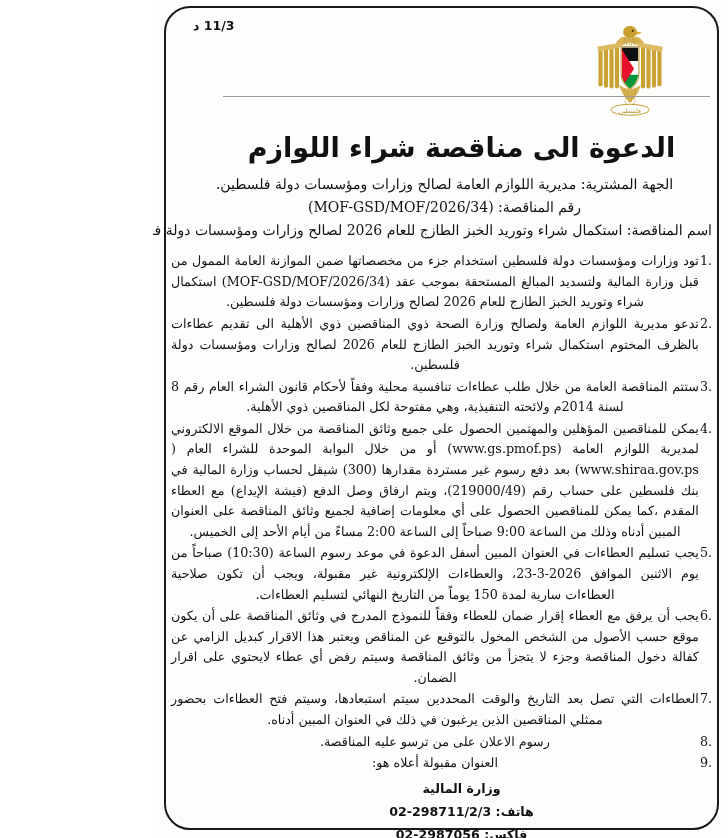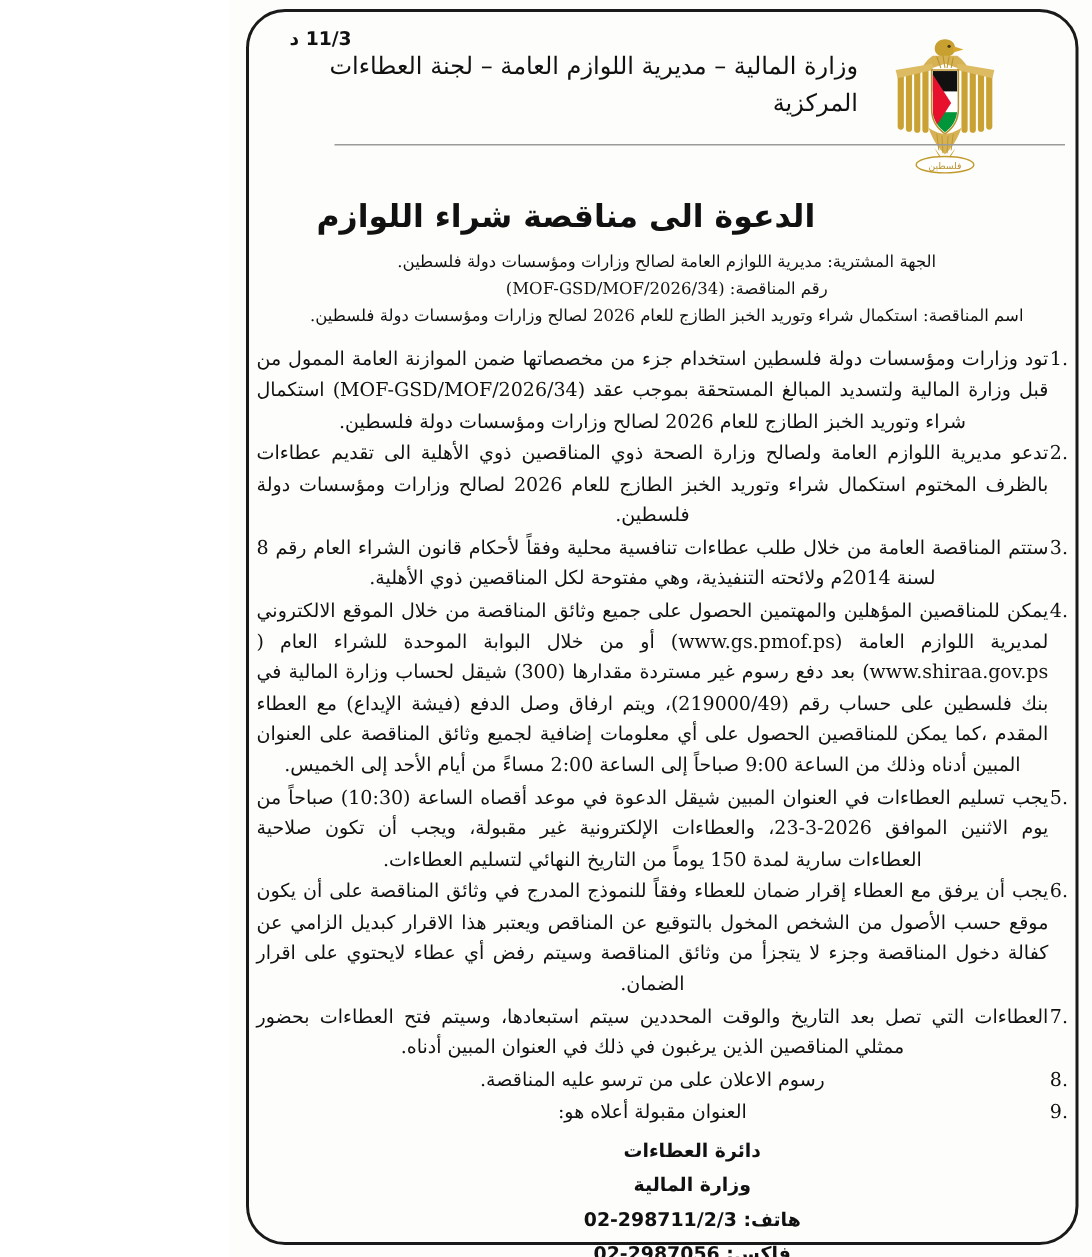--- a/index.html
+++ b/index.html
@@ -93,35 +93,35 @@
     position: absolute;
     left: 52px;
     right: 2px;
     top: 86px;
     height: 1px;
     background: #9a9a9a;
   }
 
   
   .doc-title {
-    text-align: left;
-    font-size: 21px;
+    text-align: center;
+    font-size: 27px;
     font-weight: 700;
     letter-spacing: -0.2px;
     margin-top: 14px;
     margin-bottom: 10px;
     direction: rtl;
     padding-left: 40px;
   }
 
   
   .intro {
     direction: rtl;
     text-align: center;
-    font-size: 11px;
+    font-size: 14px;
     line-height: 1.65;
     font-family: "DejaVu Serif", "Liberation Serif", serif;
     padding-left: 6px;
   }
   .intro div {
     white-space: nowrap;
   }
   .intro .ltr-token {
     direction: ltr;
     unicode-bidi: embed;
@@ -188,21 +188,20 @@
 
   <div class="sheet-border"></div>
 
   <div class="content">
 
     <div class="page-marker">11/3 د</div>
 
     <div class="header">
 
       <div class="header-text">
-        <div class="header-line2">وزارة المالية – مديرية اللوازم العامة – لجنة العطاءات المركزية</div>
       </div>
 
       <div class="emblem-wrap">
         <svg class="emblem" viewBox="0 0 120 140">
 
           <path d="M60 6 C54 6 50 10 50 15 C50 19 53 22 57 23 L60 24 L63 23 C67 22 70 19 70 15 C70 10 66 6 60 6 Z" fill="#c8a030"></path>
           <path d="M68 13 L78 16 L68 19 Z" fill="#d8a82f"></path>
           <circle cx="64" cy="13" r="1.6" fill="#4a3a10"></circle>
 
           <path d="M48 22 C42 26 38 32 36 38 L60 30 L84 38 C82 32 78 26 72 22 Z" fill="#d6b255"></path>
@@ -280,21 +279,21 @@
         <span class="clause-body">ستتم المناقصة العامة من خلال طلب عطاءات تنافسية محلية وفقاً لأحكام قانون الشراء العام رقم 8 لسنة 2014م ولائحته التنفيذية، وهي مفتوحة لكل المناقصين ذوي الأهلية.</span>
       </div>
 
       <div class="clause">
         <span class="clause-num">4.</span>
         <span class="clause-body"><span>يمكن للمناقصين المؤهلين والمهتمين الحصول على جميع وثائق المناقصة من خلال الموقع الالكتروني لمديرية اللوازم العامة</span> (<span class="ltr u">www.gs.pmof.ps</span>) <span>أو من خلال البوابة الموحدة للشراء العام</span> (<span class="ltr u">www.shiraa.gov.ps</span>) <span>بعد دفع رسوم غير مستردة مقدارها (300) شيقل لحساب وزارة المالية في بنك فلسطين على حساب رقم</span> <span class="ltr">(219000/49)</span><span>، ويتم ارفاق وصل الدفع (فيشة الإيداع) مع العطاء المقدم ،كما يمكن للمناقصين الحصول على أي معلومات إضافية لجميع وثائق المناقصة على العنوان المبين أدناه وذلك من الساعة</span> <span class="ltr">9:00</span> <span>صباحاً إلى الساعة</span> <span class="ltr">2:00</span> <span>مساءً من أيام الأحد إلى الخميس.</span></span>
       </div>
 
       <div class="clause">
         <span class="clause-num">5.</span>
-        <span class="clause-body"><span>يجب تسليم العطاءات في العنوان المبين شيقل الدعوة في موعد أقصاه الساعة</span> <span class="ltr">(10:30)</span> <span>صباحاً من يوم الاثنين الموافق</span> <span class="ltr">23-3-2026</span><span>، والعطاءات الإلكترونية غير مقبولة، ويجب أن تكون صلاحية العطاءات سارية لمدة 150 يوماً من التاريخ النهائي لتسليم العطاءات.</span></span>
+        <span class="clause-body"><span>يجب تسليم العطاءات في العنوان المبين أسفل الدعوة في موعد رسوم الساعة</span> <span class="ltr">(10:30)</span> <span>صباحاً من يوم الاثنين الموافق</span> <span class="ltr">23-3-2026</span><span>، والعطاءات الإلكترونية غير مقبولة، ويجب أن تكون صلاحية العطاءات سارية لمدة 150 يوماً من التاريخ النهائي لتسليم العطاءات.</span></span>
       </div>
 
       <div class="clause">
         <span class="clause-num">6.</span>
         <span class="clause-body">يجب أن يرفق مع العطاء إقرار ضمان للعطاء وفقاً للنموذج المدرج في وثائق المناقصة على أن يكون موقع حسب الأصول من الشخص المخول بالتوقيع عن المناقص ويعتبر هذا الاقرار كبديل الزامي عن كفالة دخول المناقصة وجزء لا يتجزأ من وثائق المناقصة وسيتم رفض أي عطاء لايحتوي على اقرار الضمان.</span>
       </div>
 
       <div class="clause">
         <span class="clause-num">7.</span>
         <span class="clause-body">العطاءات التي تصل بعد التاريخ والوقت المحددين سيتم استبعادها، وسيتم فتح العطاءات بحضور ممثلي المناقصين الذين يرغبون في ذلك في العنوان المبين أدناه.</span>
@@ -306,21 +305,20 @@
       </div>
 
       <div class="clause">
         <span class="clause-num">9.</span>
         <span class="clause-body last-right">العنوان مقبولة أعلاه هو:</span>
       </div>
 
     </div>
 
     <div class="address">
-      <div>دائرة العطاءات</div>
       <div>وزارة المالية</div>
       <div>
         <span>هاتف:</span>
         <span class="ltr">02-298711/2/3</span>
       </div>
       <div>
         <span>فاكس:</span>
         <span class="ltr">02-2987056</span>
       </div>
     </div>

